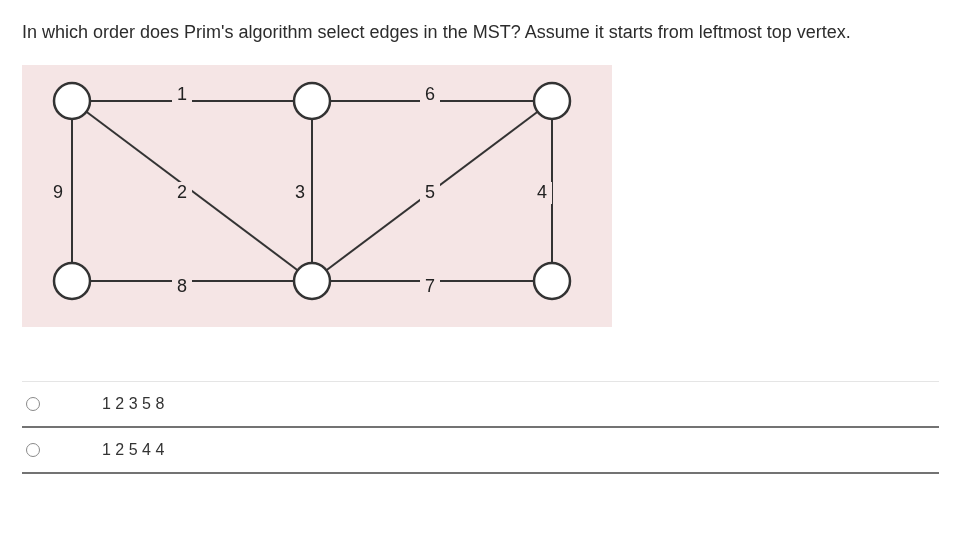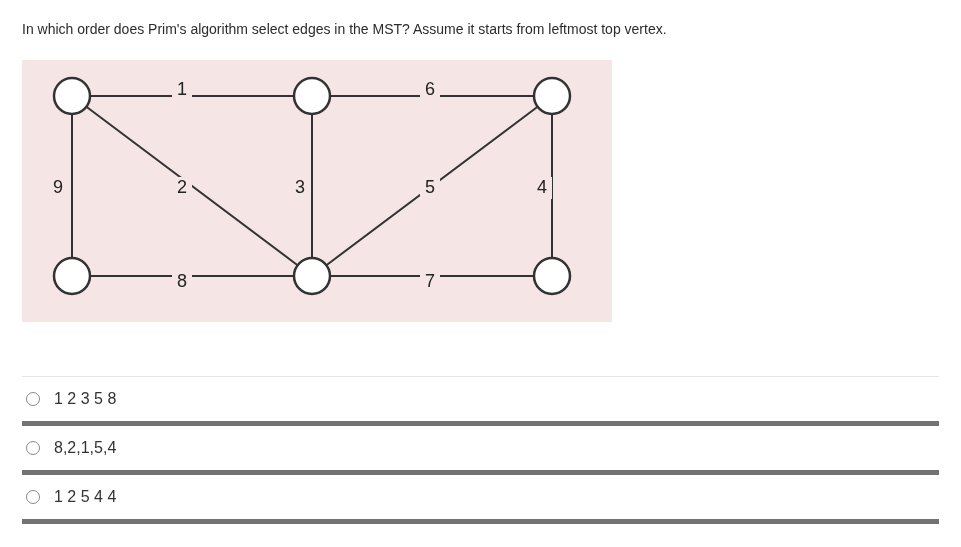--- a/index.html
+++ b/index.html
@@ -4,38 +4,39 @@
   <style>
     * { margin: 0; padding: 0; box-sizing: border-box; }
     body {
       font-family: -apple-system, BlinkMacSystemFont, "Segoe UI", Arial, sans-serif;
       background: #ffffff;
       color: #333;
       padding: 20px 22px;
       width: 961px;
     }
     .question-text {
-      font-size: 14px;
+      font-size: 18px;
       color: #2c2c2c;
       margin-bottom: 20px;
       line-height: 1.4;
     }
     .graph-container {
       background: #f5e5e5;
       padding: 16px 20px 16px 20px;
       display: inline-block;
       margin-bottom: 40px;
     }
     .graph-svg { display: block; }
     .options { margin-top: 10px; }
     .option-row {
       display: flex;
       align-items: center;
       padding: 13px 4px;
-      border-bottom: 5px solid #737373;
+      border-bottom: 2px solid #737373;
+      gap: 48px;
     }
     .option-row:first-child { border-top: 1px solid #e5e5e5; }
     .radio {
       width: 14px;
       height: 14px;
       border: 1.5px solid #8a8a8a;
       border-radius: 50%;
       margin-right: 14px;
       flex-shrink: 0;
       cursor: pointer;
@@ -91,22 +92,18 @@
     </svg>
 </div>
 
 <div class="options">
   <div class="option-row">
     <span class="radio"></span>
     <span class="option-label">1 2 3 5 8</span>
   </div>
   <div class="option-row">
     <span class="radio"></span>
-    <span class="option-label">8,2,1,5,4</span>
-  </div>
-  <div class="option-row">
-    <span class="radio"></span>
     <span class="option-label">1 2 5 4 4</span>
   </div>
 </div>
 
 
 
 
 </body></html>

